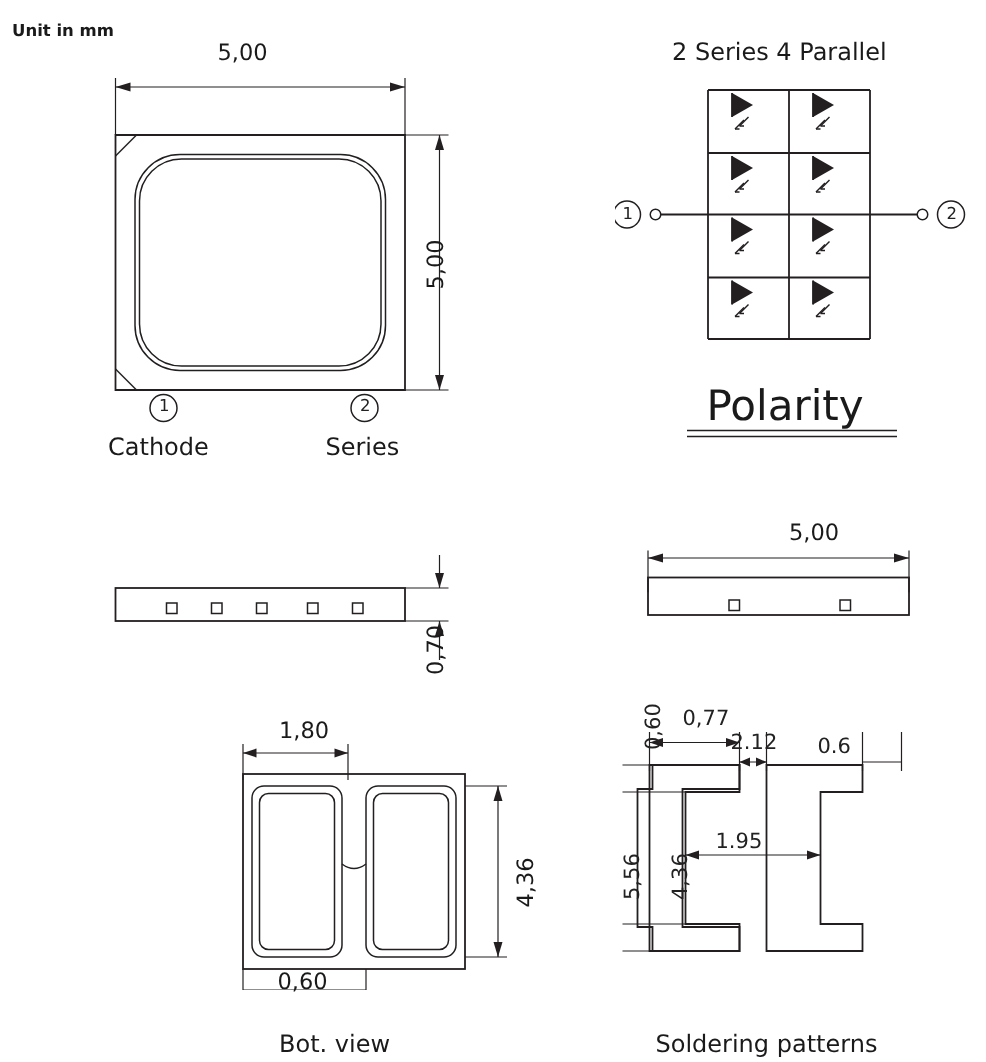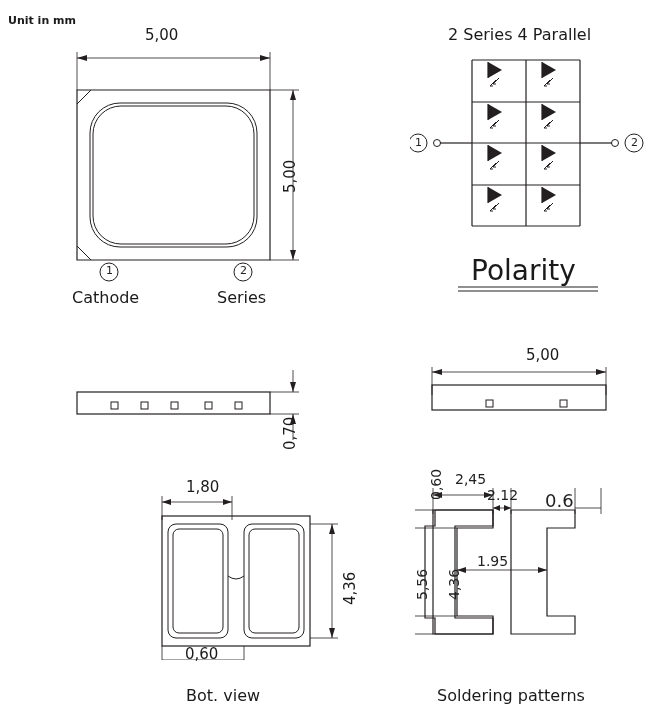--- a/index.html
+++ b/index.html
@@ -307,20 +307,20 @@
       <line x1="-18" y1="146" x2="42" y2="146"></line>
     </g>
 
     <g class="dim">
       <line x1="42" y1="100" x2="132" y2="100"></line>
       <polygon points="42,100 51,97 51,103" fill="#231f20" stroke="none"></polygon>
       <polygon points="132,100 123,97 123,103" fill="#231f20" stroke="none"></polygon>
     </g>
   </svg>
 </div>
-<div class="abs lbl" style="left:455px;top:471px;font-size:14px;">2,45</div>
+<div class="abs lbl" style="left:455px;top:471px;font-size:14px;">0,77</div>
 <div class="abs lbl" style="left:487px;top:487px;font-size:14px;">2.12</div>
-<div class="abs lbl" style="left:545px;top:490px;font-size:18px;">0.6</div>
+<div class="abs lbl" style="left:545px;top:490px;font-size:14px;">0.6</div>
 <div class="abs lbl vert" style="left:428px;top:500px;font-size:14px;">0,60</div>
 <div class="abs lbl vert" style="left:414px;top:600px;font-size:14px;">5,56</div>
 <div class="abs lbl vert" style="left:446px;top:600px;font-size:14px;">4,36</div>
 <div class="abs lbl" style="left:477px;top:553px;font-size:14px;">1.95</div>
 <div class="abs lbl-title" style="left:437px;top:686px;">Soldering patterns</div>
 
 </body></html>

